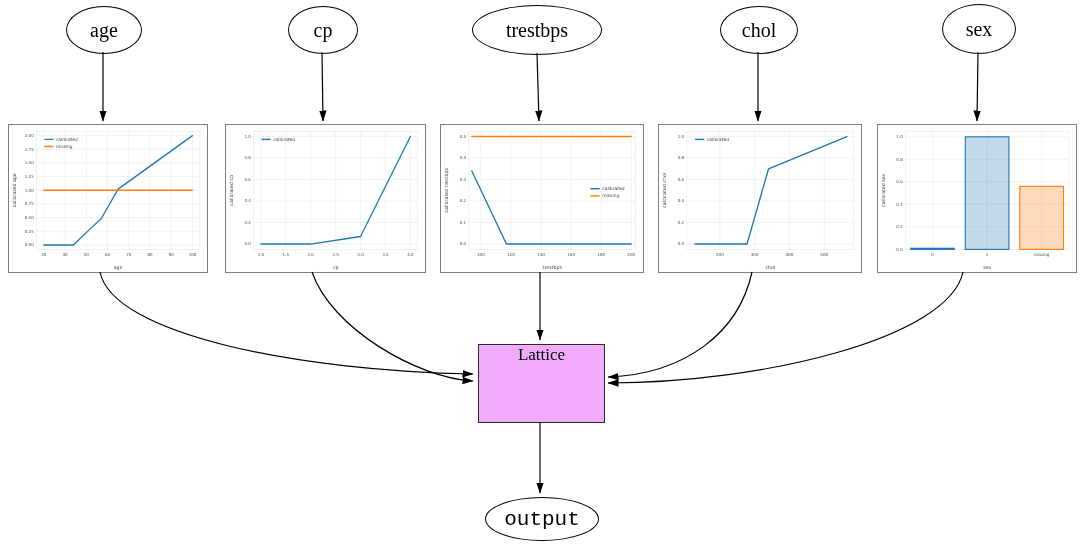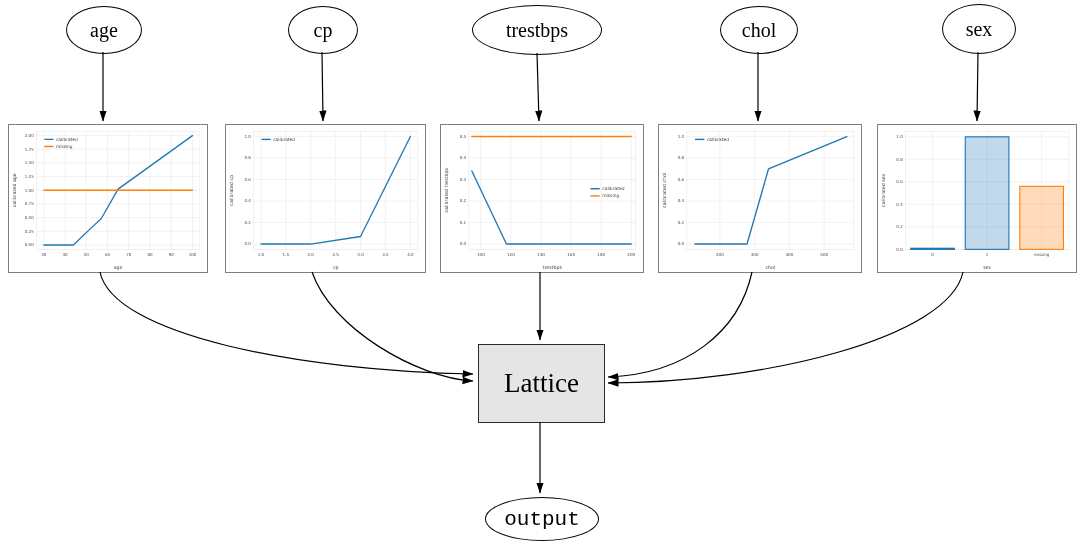--- a/index.html
+++ b/index.html
@@ -1,21 +1,21 @@
 <!DOCTYPE html>
 <html><head>
 <meta charset="utf-8">
 <style>
   html,body{margin:0;padding:0;background:#ffffff;}
   #canvas{position:relative;width:1080px;height:548px;background:#ffffff;overflow:hidden;
           font-family:"Liberation Serif","DejaVu Serif",serif;border-radius:24px;}
   .node-ellipse{position:absolute;background:#fff;border:1.3px solid #000;border-radius:50%;
           display:flex;align-items:center;justify-content:center;font-size:20px;color:#000;z-index:2;}
-  .node-box{position:absolute;background:#e5e5e5;border:1.6px solid #2b2b2b;
-          display:flex;align-items:center;justify-content:center;font-size:27px;color:#000;z-index:2;}
+  .node-box{position:absolute;background:#f0abfc;border:1.6px solid #2b2b2b;
+          display:flex;align-items:flex-start;justify-content:center;font-size:17px;color:#000;z-index:2;}
   .chartbox{position:absolute;background:#fff;border:1px solid #7f7f7f;z-index:2;}
   .chartbox svg{display:block;width:100%;height:100%;font-family:"DejaVu Sans","Liberation Sans",sans-serif;}
   #edges{position:absolute;left:0;top:0;z-index:3;pointer-events:none;}
 </style>
 </head>
 <body>
 
 <div id="canvas">
 
   <div class="node-ellipse" style="left:66px;top:6px;width:74px;height:46px;">

